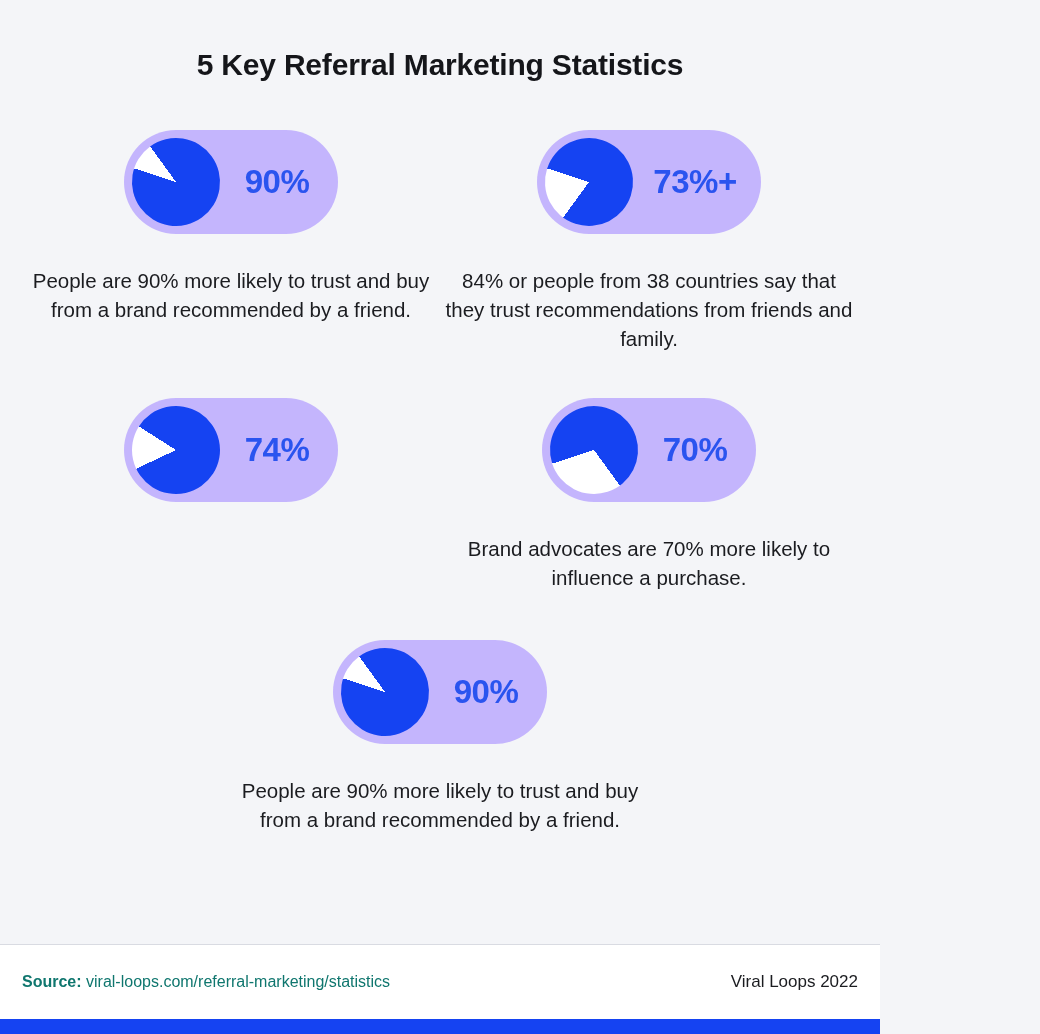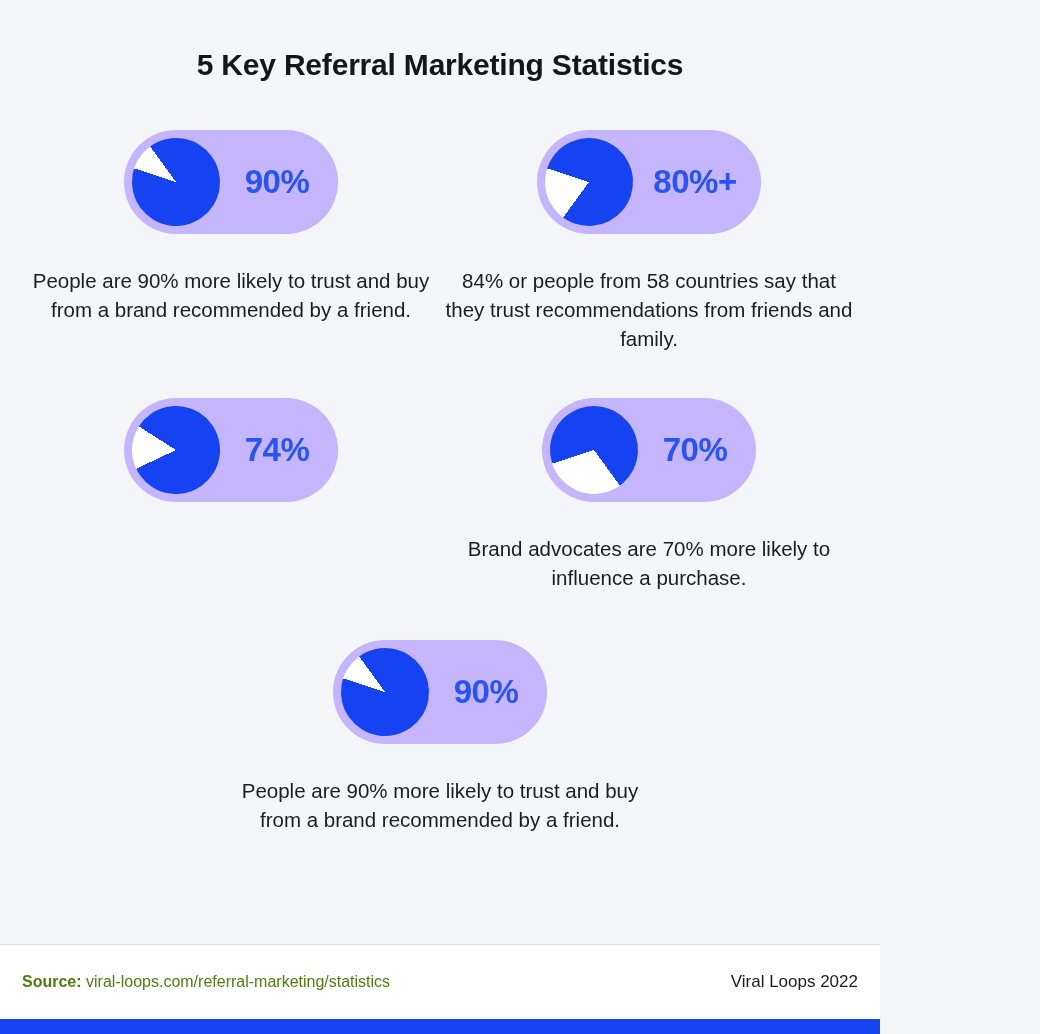--- a/index.html
+++ b/index.html
@@ -118,21 +118,21 @@
     background: #ffffff;
     height: 74px;
     display: flex;
     align-items: center;
     justify-content: space-between;
     padding: 0 22px;
   }
 
   .footer-source {
     font-size: 16px;
-    color: #4d7c0f;
+    color: #0f766e;
   }
 
   .footer-source b {
     font-weight: bold;
   }
 
   .footer-brand {
     font-size: 17px;
     color: #1b1c20;
   }
@@ -157,23 +157,23 @@
         <div class="badge">
           <div class="pie" style="background: conic-gradient(rgb(21, 67, 242) 0deg, rgb(21, 67, 242) 90%, rgb(255, 255, 255) 90%, rgb(255, 255, 255) 100%); transform: rotate(-36deg);"></div>
           <div class="pct">90%</div>
         </div>
         <p class="caption">People are 90% more likely to trust and buy from a brand recommended by a friend.</p>
       </div>
 
       <div class="stat-cell">
         <div class="badge wide">
           <div class="pie" style="background: conic-gradient(rgb(21, 67, 242) 0deg, rgb(21, 67, 242) 80%, rgb(255, 255, 255) 80%, rgb(255, 255, 255) 100%); transform: rotate(-72deg);"></div>
-          <div class="pct">80%+</div>
-        </div>
-        <p class="caption">84% or people from 58 countries say that they trust recommendations from friends and family.</p>
+          <div class="pct">73%+</div>
+        </div>
+        <p class="caption">84% or people from 38 countries say that they trust recommendations from friends and family.</p>
       </div>
 
       <div class="stat-cell row2">
         <div class="badge">
           <div class="pie" style="background: conic-gradient(rgb(21, 67, 242) 0deg, rgb(21, 67, 242) 84%, rgb(255, 255, 255) 84%, rgb(255, 255, 255) 100%); transform: rotate(-57.6deg);"></div>
           <div class="pct">74%</div>
         </div>
       </div>
 
       <div class="stat-cell row2">

